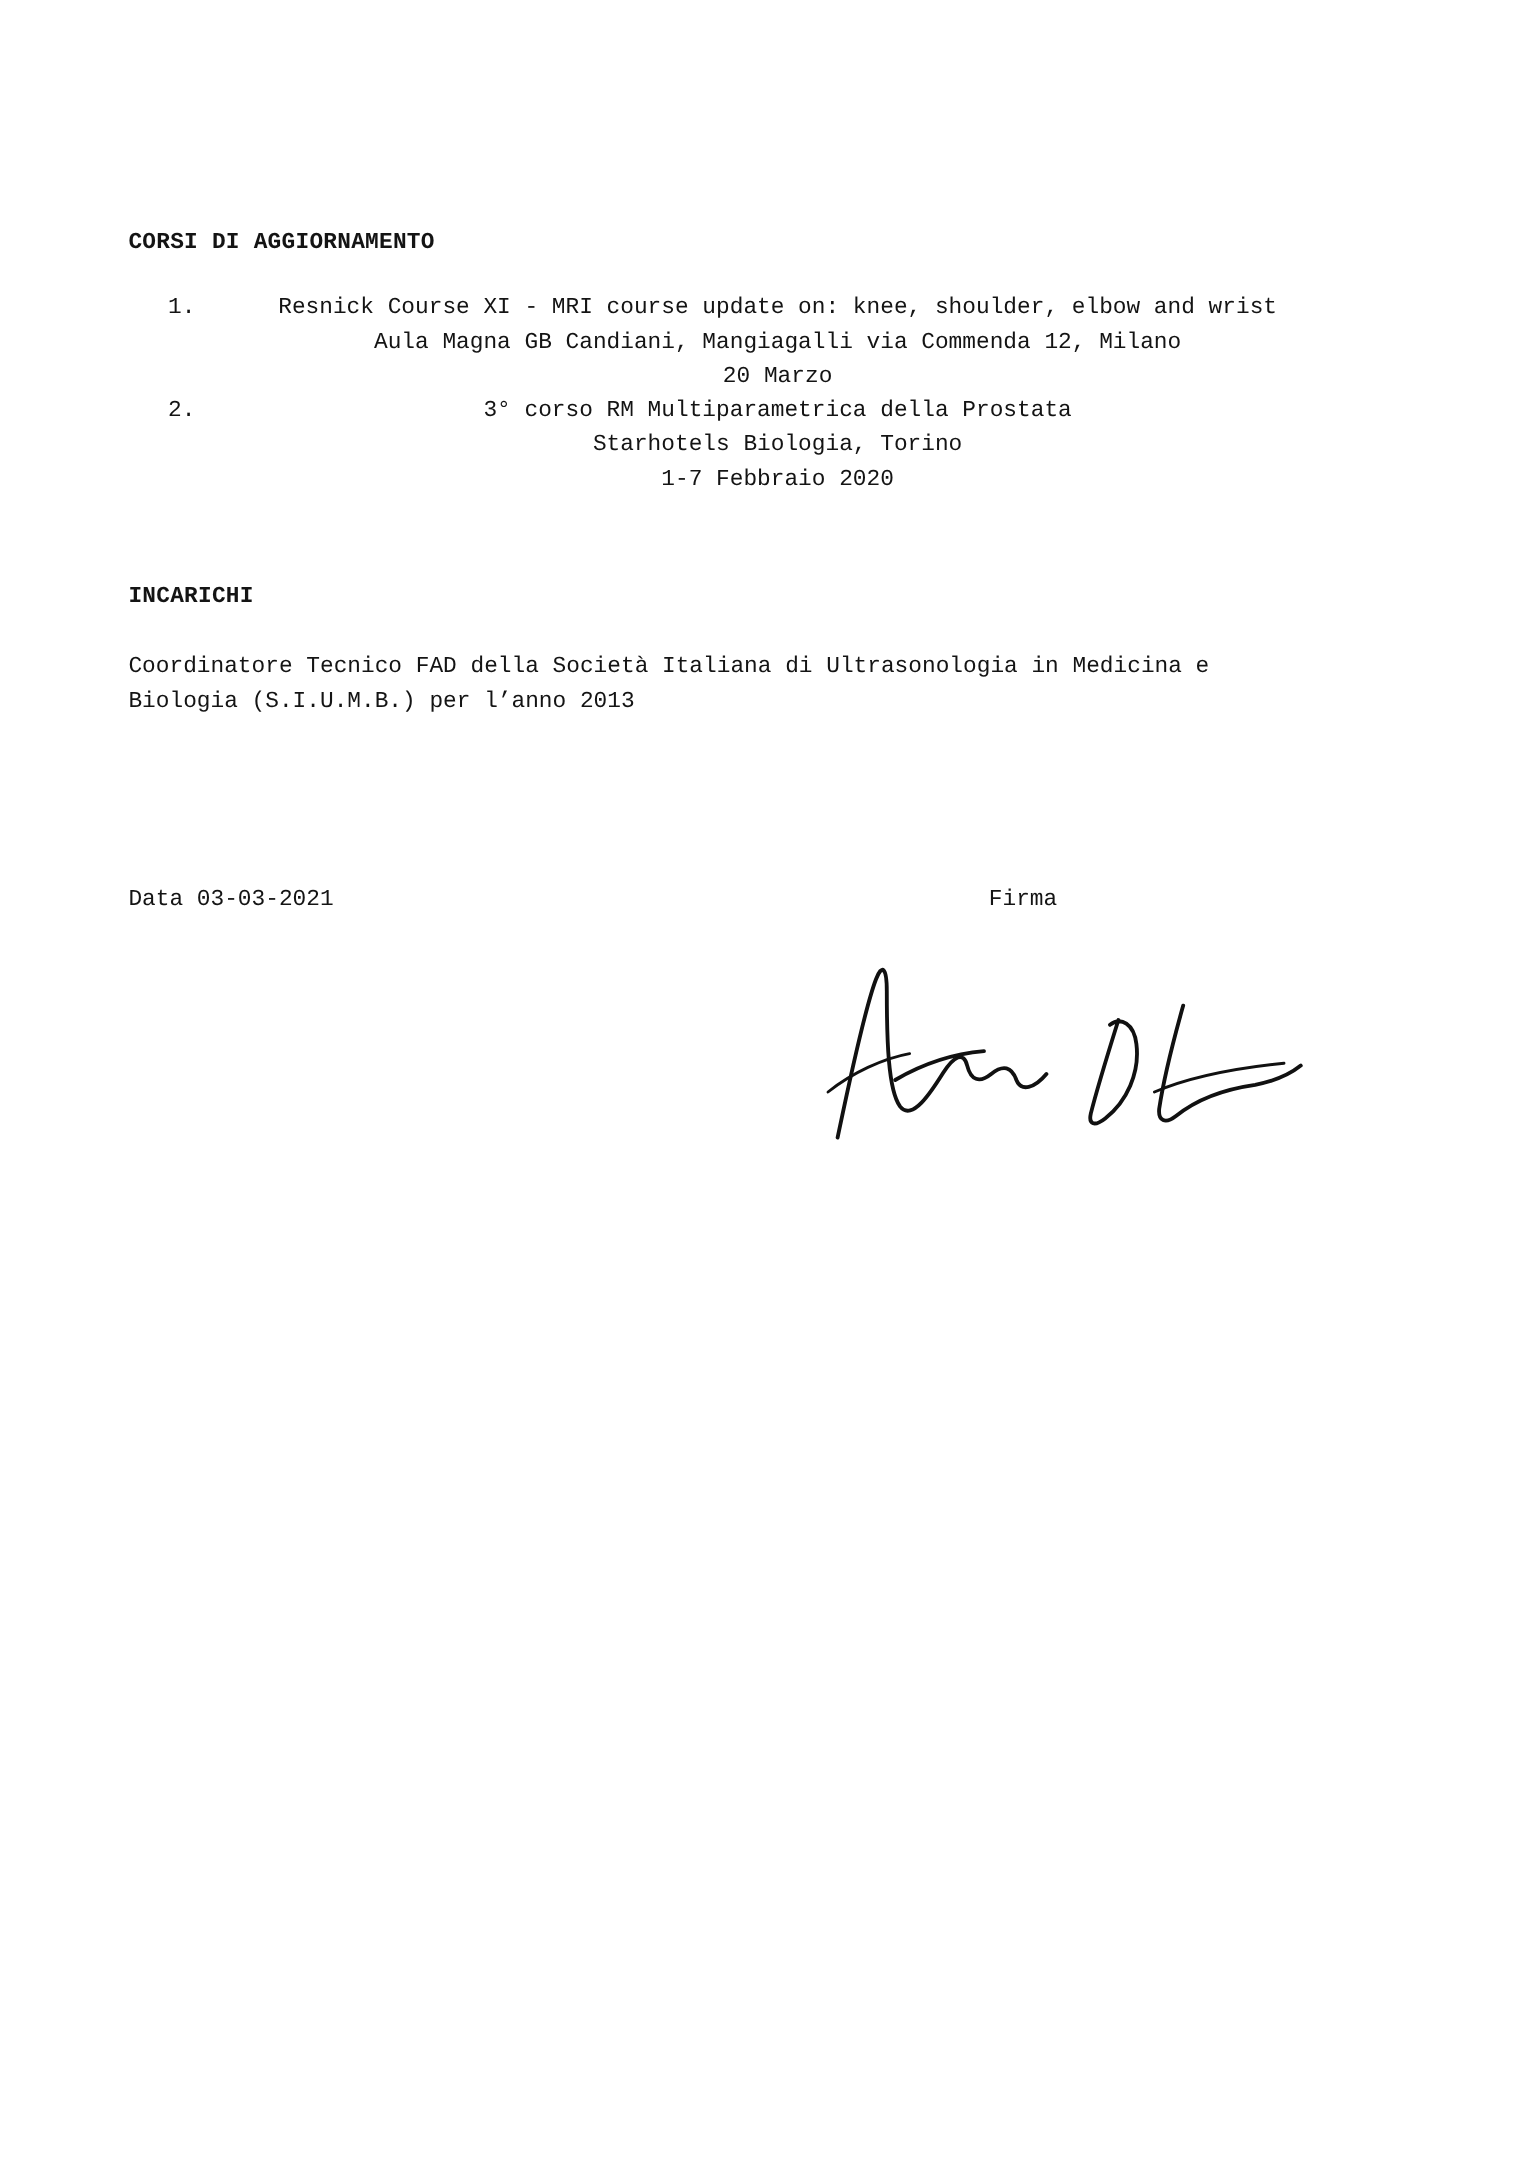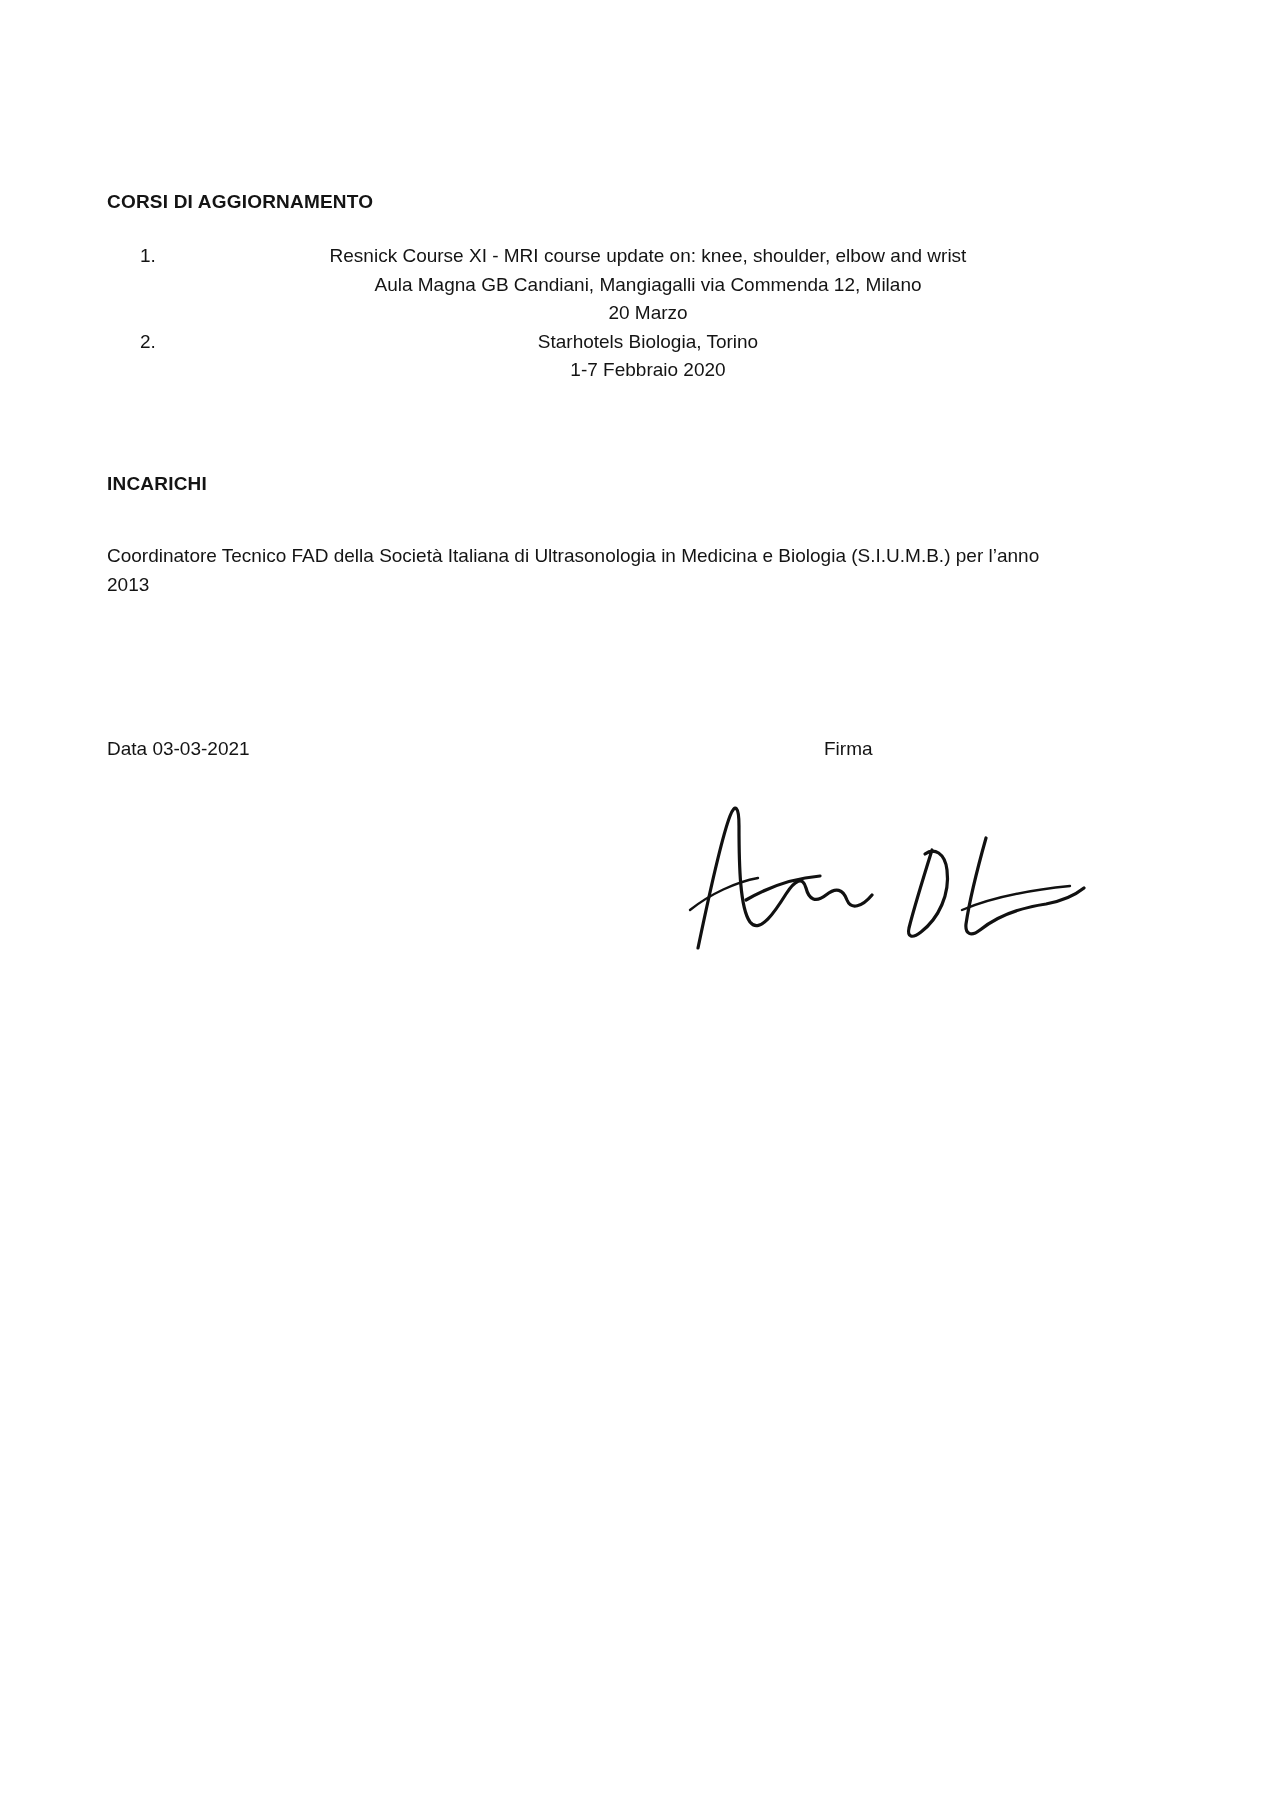--- a/index.html
+++ b/index.html
@@ -5,35 +5,35 @@
   html, body {
     margin: 0;
     padding: 0;
     background: #ffffff;
   }
   .page {
     position: relative;
     width: 1280px;
     height: 1751px;
     background: #ffffff;
-    font-family: Liberation Sans, sans-serif;
+    font-family: Liberation Mono, monospace;
     color: #141414;
     font-size: 19px;
     line-height: 28px;
     overflow: hidden;
   }
   .section-heading {
     position: absolute;
     left: 107px;
     font-weight: 700;
     font-size: 19px;
     letter-spacing: 0.2px;
   }
   .heading-courses { top: 188px; }
-  .heading-incarichi { top: 470px; }
+  .heading-incarichi { top: 483px; }
 
   .courses-list {
     position: absolute;
     left: 140px;
     top: 242px;
     width: 980px;
   }
   .list-item {
     display: flex;
     align-items: flex-start;
@@ -103,20 +103,21 @@
       <div class="lines">
         <div>Resnick Course XI - MRI course update on: knee, shoulder, elbow and wrist</div>
         <div>Aula Magna GB Candiani, Mangiagalli via Commenda 12, Milano</div>
         <div>20 Marzo</div>
       </div>
     </div>
 
     <div class="list-item">
       <div class="num">2.</div>
       <div class="lines">
+        <div>3° corso RM Multiparametrica della Prostata</div>
         <div>Starhotels Biologia, Torino</div>
         <div>1-7 Febbraio 2020</div>
       </div>
     </div>
 
   </div>
 
   <div class="section-heading heading-incarichi">INCARICHI</div>
 
   <div class="incarichi-body">Coordinatore Tecnico FAD della Società Italiana di Ultrasonologia in Medicina e Biologia (S.I.U.M.B.) per l’anno 2013</div>

